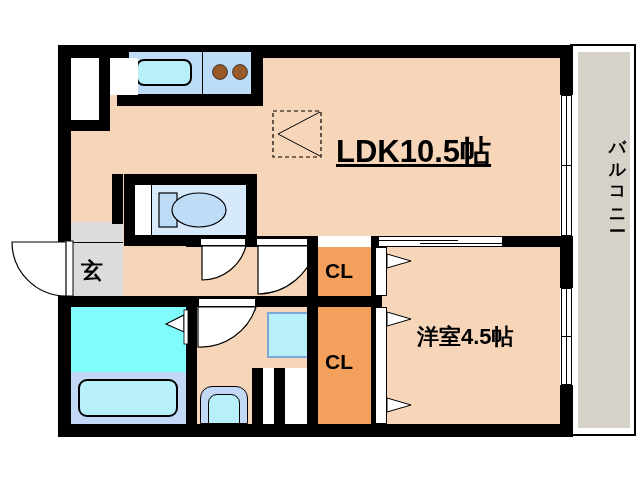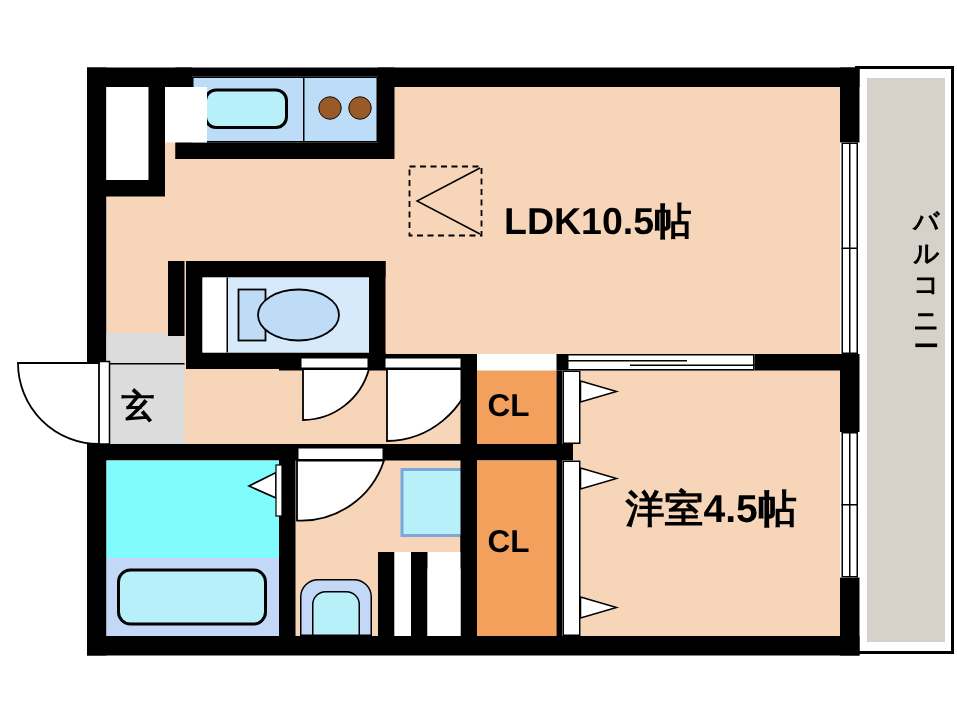--- a/index.html
+++ b/index.html
@@ -14,22 +14,22 @@
   .genkan{background:#dcdcdc;}
   .closet{background:#f3a05c;}
   .wet{background:#d6eafb;}
   .cyan{background:#7ffcfb;}
   .tub{background:#c3d7f7;}
   .white{background:#ffffff;}
   .kit{background:#bcdcf7;}
   .ln{background:#000000;}
   
   .lbl{color:#000;font-weight:700;white-space:nowrap;}
-  .lbl-ldk{font-size:25px;letter-spacing:0px;}
-  .lbl-room{font-size:26px;}
+  .lbl-ldk{font-size:31px;letter-spacing:0px;text-decoration:underline;}
+  .lbl-room{font-size:22px;}
   .lbl-cl{font-size:21px;}
   .lbl-gen{font-size:22px;}
   .lbl-bal{font-size:17px;writing-mode:vertical-rl;text-orientation:upright;
            letter-spacing:4px;line-height:1;}
   
   .hair{background:#000;}
   .frame{border:1px solid #000;background:#fff;}
   svg{display:block;overflow:visible;}
 </style>
 </head>

